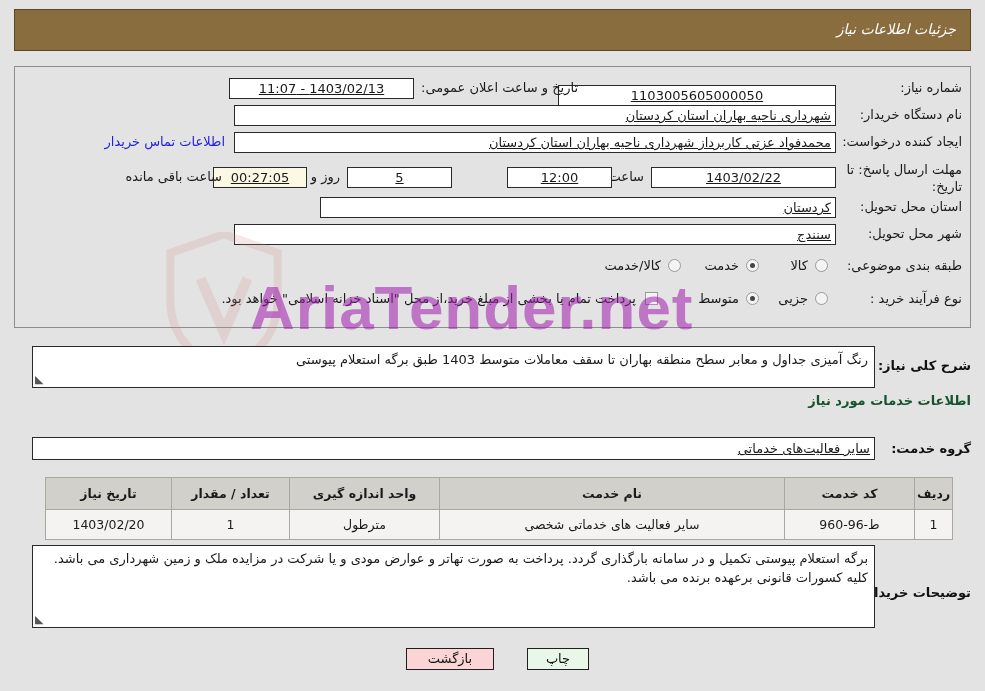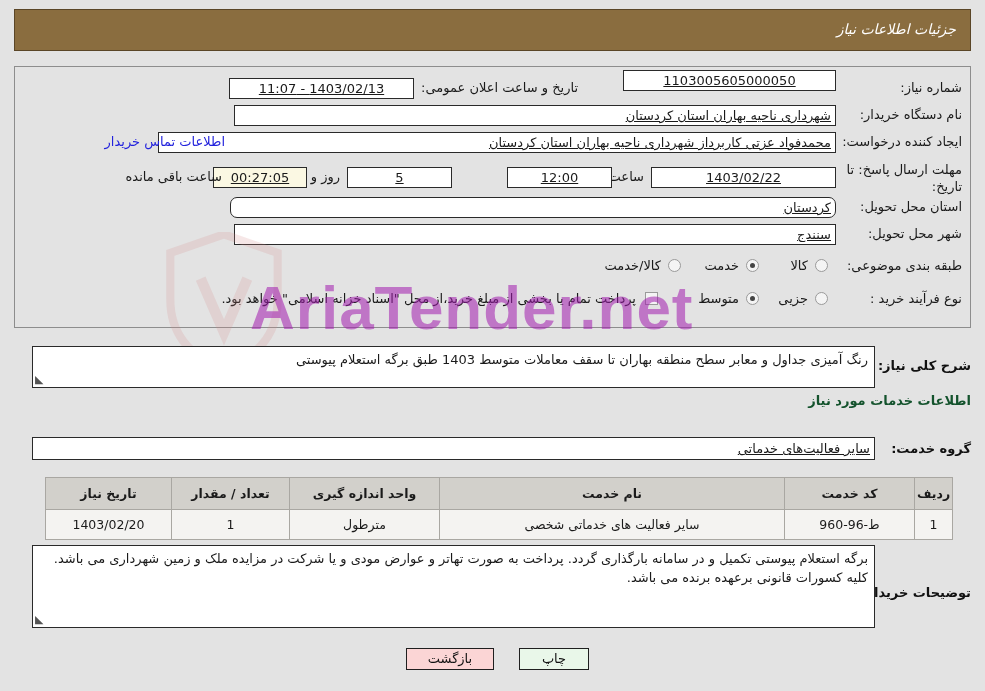--- a/index.html
+++ b/index.html
@@ -235,43 +235,43 @@
     <div class="wm-text">AriaTender.net</div>
   </div>
 
   <div class="title-bar">
     <div class="title-text">جزئیات اطلاعات نیاز</div>
   </div>
 
   <div class="panel">
 
     <div class="lbl" style="right:8px; top:13px;">شماره نیاز:</div>
-    <div class="fld center" style="right:134px; top:3px; width:213px;text-align:center;">1103005605000050</div>
+    <div class="fld center" style="right:134px; top:18px; width:278px;text-align:center;">1103005605000050</div>
 
     <div class="lbl" style="right:392px; top:13px;">تاریخ و ساعت اعلان عمومی:</div>
     <div class="fld center" style="right:556px; top:11px; width:185px;">1403/02/13 - 11:07</div>
 
     <div class="lbl" style="right:8px; top:40px;">نام دستگاه خریدار:</div>
     <div class="fld right" style="right:134px; top:38px; width:602px;">شهرداری ناحیه بهاران استان کردستان</div>
 
     <div class="lbl" style="right:8px; top:67px;">ایجاد کننده درخواست:</div>
-    <div class="fld right" style="right:134px; top:65px; width:678px;">محمدفواد عزتی کاربرداز شهرداری ناحیه بهاران استان کردستان</div>
+    <div class="fld right" style="right:134px; top:65px; width:602px;">محمدفواد عزتی کاربرداز شهرداری ناحیه بهاران استان کردستان</div>
     <div class="link" style="right:745px; top:67px;">اطلاعات تماس خریدار</div>
 
     <div class="lbl" style="right:8px; top:94px; width:120px; line-height:17px; white-space:normal;">مهلت ارسال پاسخ: تا تاریخ:</div>
     <div class="fld center" style="right:134px; top:100px; width:185px;">1403/02/22</div>
     <div class="lbl" style="right:326px; top:102px;">ساعت</div>
     <div class="fld center" style="right:358px; top:100px; width:105px;">12:00</div>
     <div class="fld center" style="right:518px; top:100px; width:105px;">5</div>
     <div class="lbl" style="right:630px; top:102px;">روز و</div>
     <div class="fld cream center" style="right:663px; top:100px; width:94px;">00:27:05</div>
     <div class="lbl" style="right:748px; top:102px;">ساعت باقی مانده</div>
 
     <div class="lbl" style="right:8px; top:132px;">استان محل تحویل:</div>
-    <div class="fld right" style="right:134px; top:130px; width:606px;border-radius:7px;">کردستان</div>
+    <div class="fld right" style="right:134px; top:130px; width:516px;">کردستان</div>
 
     <div class="lbl" style="right:8px; top:159px;">شهر محل تحویل:</div>
     <div class="fld right" style="right:134px; top:157px; width:602px;">سنندج</div>
 
     <div class="lbl" style="right:8px; top:191px;">طبقه بندی موضوعی:</div>
     <div class="radio" style="right:142px; top:192px;"></div>
     <div class="lbl" style="right:162px; top:191px;">کالا</div>
     <div class="radio on" style="right:211px; top:192px;"></div>
     <div class="lbl" style="right:231px; top:191px;">خدمت</div>
     <div class="radio" style="right:289px; top:192px;"></div>
@@ -329,16 +329,16 @@
       </tbody>
     </table>
   </div>
 
   <div class="sect-label" style="right:14px; top:585px; z-index:6;">توضیحات خریدار:</div>
   <div class="textarea" style="right:110px; top:545px; width:843px; height:83px; z-index:6;">
     <span>برگه استعلام پیوستی تکمیل و در سامانه بارگذاری گردد. پرداخت به صورت تهاتر و عوارض مودی و یا شرکت در مزایده ملک و زمین شهرداری می باشد. کلیه کسورات قانونی برعهده برنده می باشد.</span>
     <span class="resizer">◢</span>
   </div>
 
-  <div class="btn print" style="right:396px; top:648px; width:70px;">چاپ</div>
+  <div class="btn print" style="right:396px; top:648px; width:62px;">چاپ</div>
   <div class="btn back" style="right:491px; top:648px; width:88px;">بازگشت</div>
 
 </div>
 
 </body></html>

